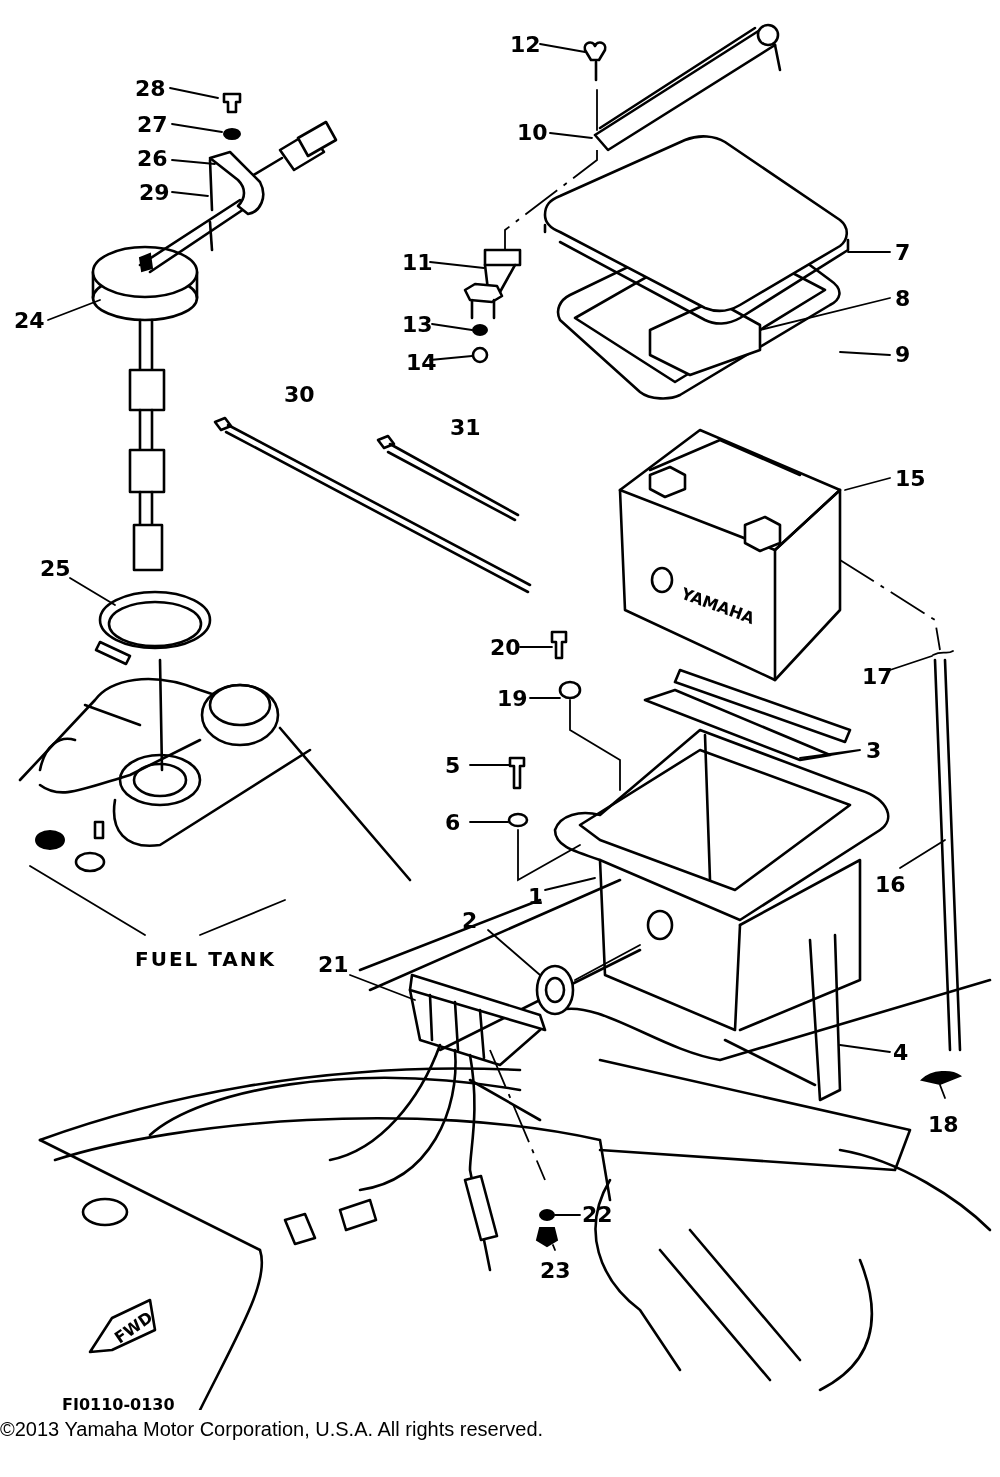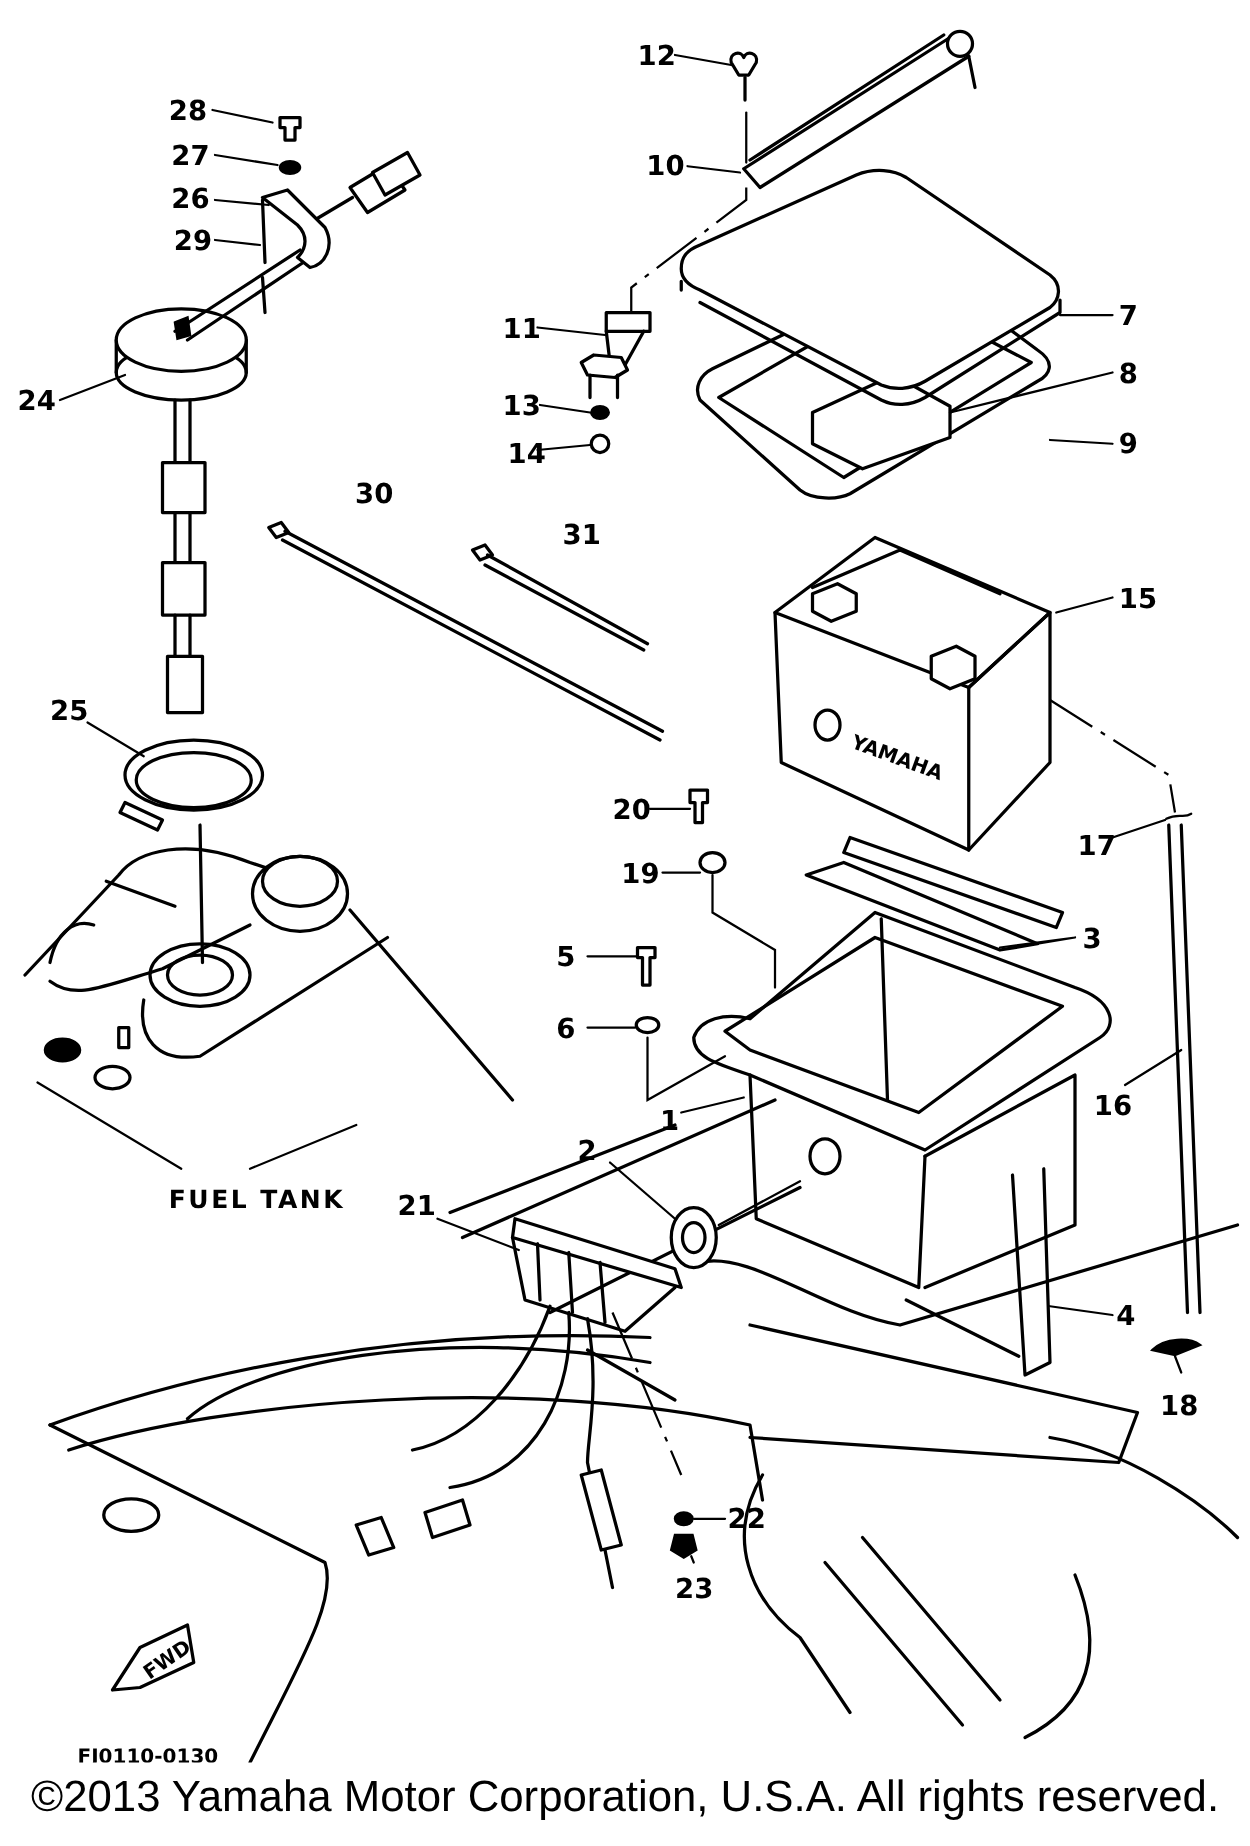--- a/index.html
+++ b/index.html
@@ -9,22 +9,22 @@
   svg .ln { stroke: #000; stroke-width: 2.6; fill: none; stroke-linecap: round; stroke-linejoin: round; }
   svg .thin { stroke: #000; stroke-width: 1.8; fill: none; stroke-linecap: round; }
   svg .dash { stroke: #000; stroke-width: 1.8; fill: none; stroke-dasharray: 40 8 4 8; }
   svg .fillw { fill: #fff; stroke: #000; stroke-width: 2.6; stroke-linejoin: round; }
   svg .fillb { fill: #000; stroke: #000; stroke-width: 2; }
   svg text.callout { font-family: "DejaVu Sans", sans-serif; font-weight: bold; font-size: 22px; fill: #000; }
   svg text.lbl { font-family: "DejaVu Sans", sans-serif; font-weight: bold; font-size: 20px; fill: #000; letter-spacing: 2px; }
   svg text.code { font-family: "DejaVu Sans", sans-serif; font-weight: bold; font-size: 16px; fill: #000; }
   svg text.fwd { font-family: "DejaVu Sans", sans-serif; font-weight: bold; font-size: 16px; fill: #000; }
   svg text.brand { font-family: "DejaVu Sans", sans-serif; font-weight: bold; font-size: 16px; fill: #000; }
-  .copyright { position: absolute; left: 0; top: 1418px; width: 1000px; text-align: center;
-               font-family: "Liberation Sans", sans-serif; font-size: 35px; color: #000; }
+  .copyright { position: absolute; left: 0; top: 1418px; width: 1000px; text-align: left;
+               font-family: "Liberation Sans", sans-serif; font-size: 20px; color: #000; }
 </style>
 </head>
 <body>
 
 <svg class="diagram" viewBox="0 0 1000 1410" xmlns="http://www.w3.org/2000/svg">
 
   <g>
     <ellipse class="fillw" cx="145" cy="298" rx="52" ry="22"></ellipse>
     <path class="ln" d="M93 272 L93 298 M197 272 L197 298"></path>
     <ellipse class="fillw" cx="145" cy="272" rx="52" ry="25"></ellipse>

